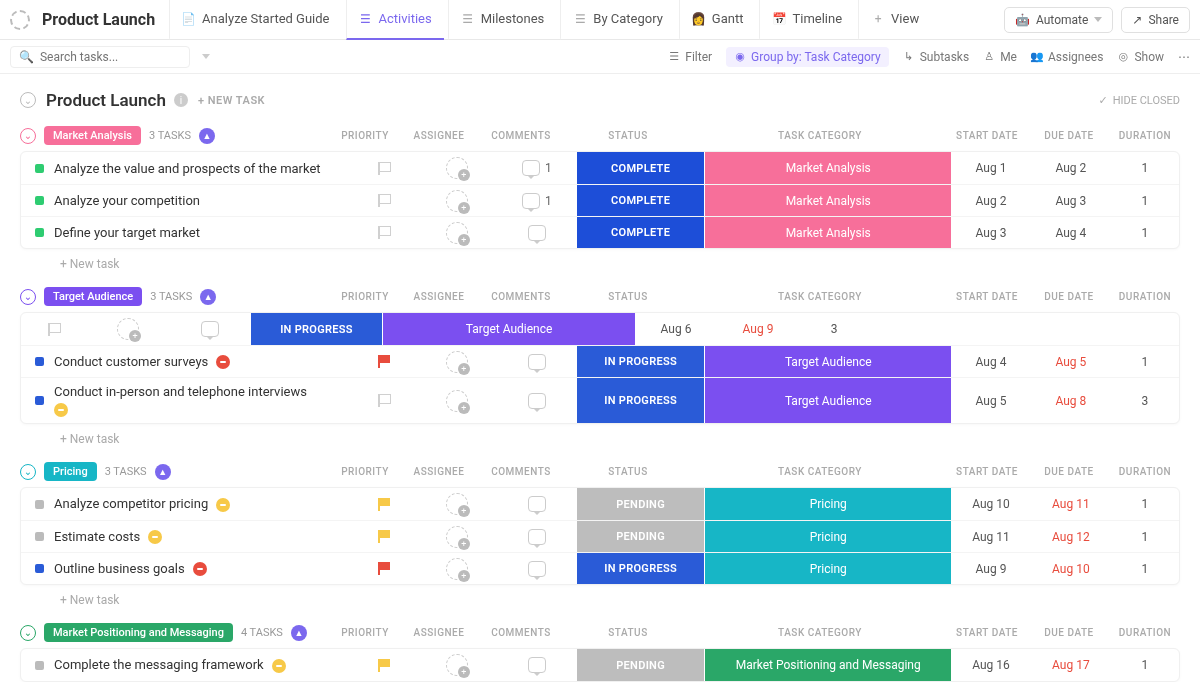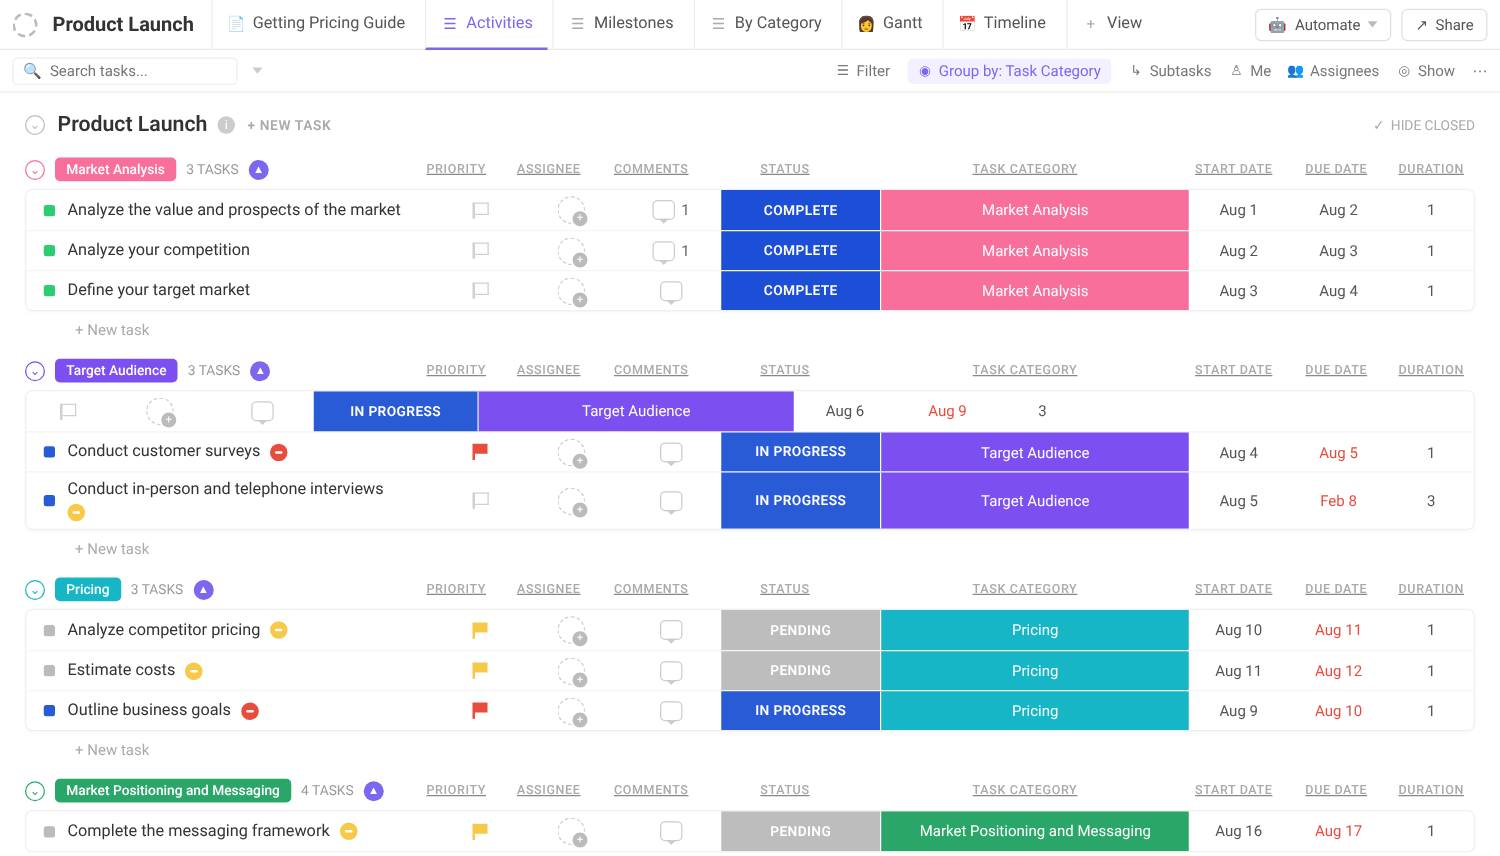--- a/index.html
+++ b/index.html
@@ -38,21 +38,21 @@
 .hide-closed { margin-left: auto; color: #aaa; font-size: 11px; display: flex; align-items: center; gap: 5px; }
 
 
 .group { margin: 8px 20px 0 20px; }
 .group-hdr { display: flex; align-items: center; font-size: 11px; color: #888; }
 .ghdr-left { display: flex; align-items: center; gap: 8px; width: 340px; }
 .gchev { width: 16px; height: 16px; border: 1.5px solid; border-radius: 50%; display: flex; align-items: center; justify-content: center; font-size:10px; }
 .gname { color: #fff; padding: 3px 9px; border-radius: 4px; font-size: 11px; font-weight: 500; }
 .gcount { color: #999; font-size: 11px; }
 .gcol-circle { width: 16px; height: 16px; border-radius: 50%; background: #7b68ee; color: #fff; display: flex; align-items: center; justify-content: center; font-size: 9px; }
-.ghdr-cols { display: flex; flex: 1; text-decoration: underline; }
+.ghdr-cols { display: flex; flex: 1; }
 .gcol { text-align: center; font-size: 10px; letter-spacing: .5px; color: #aaa; font-weight: 500; }
 .c-pri { width: 66px; }
 .c-asg { width: 82px; }
 .c-com { width: 82px; }
 .c-sta { width: 132px; }
 .c-cat { width: 252px; }
 .c-sd  { width: 82px; }
 .c-dd  { width: 82px; }
 .c-dur { width: 70px; }
 
@@ -113,21 +113,21 @@
 </style>
 </head>
 <body>
 
 <div class="topbar">
   <div class="tb-left">
     <div class="tb-logo"></div>
     <div class="tb-title">Product Launch</div>
     <div class="tb-tab sep">
         <span class="icn">📄</span>
-        <span>Getting Pricing Guide</span>
+        <span>Analyze Started Guide</span>
       </div>
     <div class="tb-tab sep active">
         <span class="icn">☰</span>
         <span>Activities</span>
       </div>
     <div class="tb-tab sep">
         <span class="icn">☰</span>
         <span>Milestones</span>
       </div>
     <div class="tb-tab sep">
@@ -419,21 +419,21 @@
       <div class="cell c-sta status-cell st-progress">
             <span>IN PROGRESS</span>
           </div>
       <div class="cell c-cat cat-cell cat-ta">
             <span>Target Audience</span>
           </div>
       <div class="cell c-sd date-cell">
             <span>Aug 5</span>
           </div>
       <div class="cell c-dd date-cell overdue">
-            <span>Feb 8</span>
+            <span>Aug 8</span>
           </div>
       <div class="cell c-dur dur-cell">
             <span>3</span>
           </div>
     </div>
       </div>
     <div class="new-task-row">+ New task</div>
   </div>
   <div class="group">
     <div class="group-hdr">

